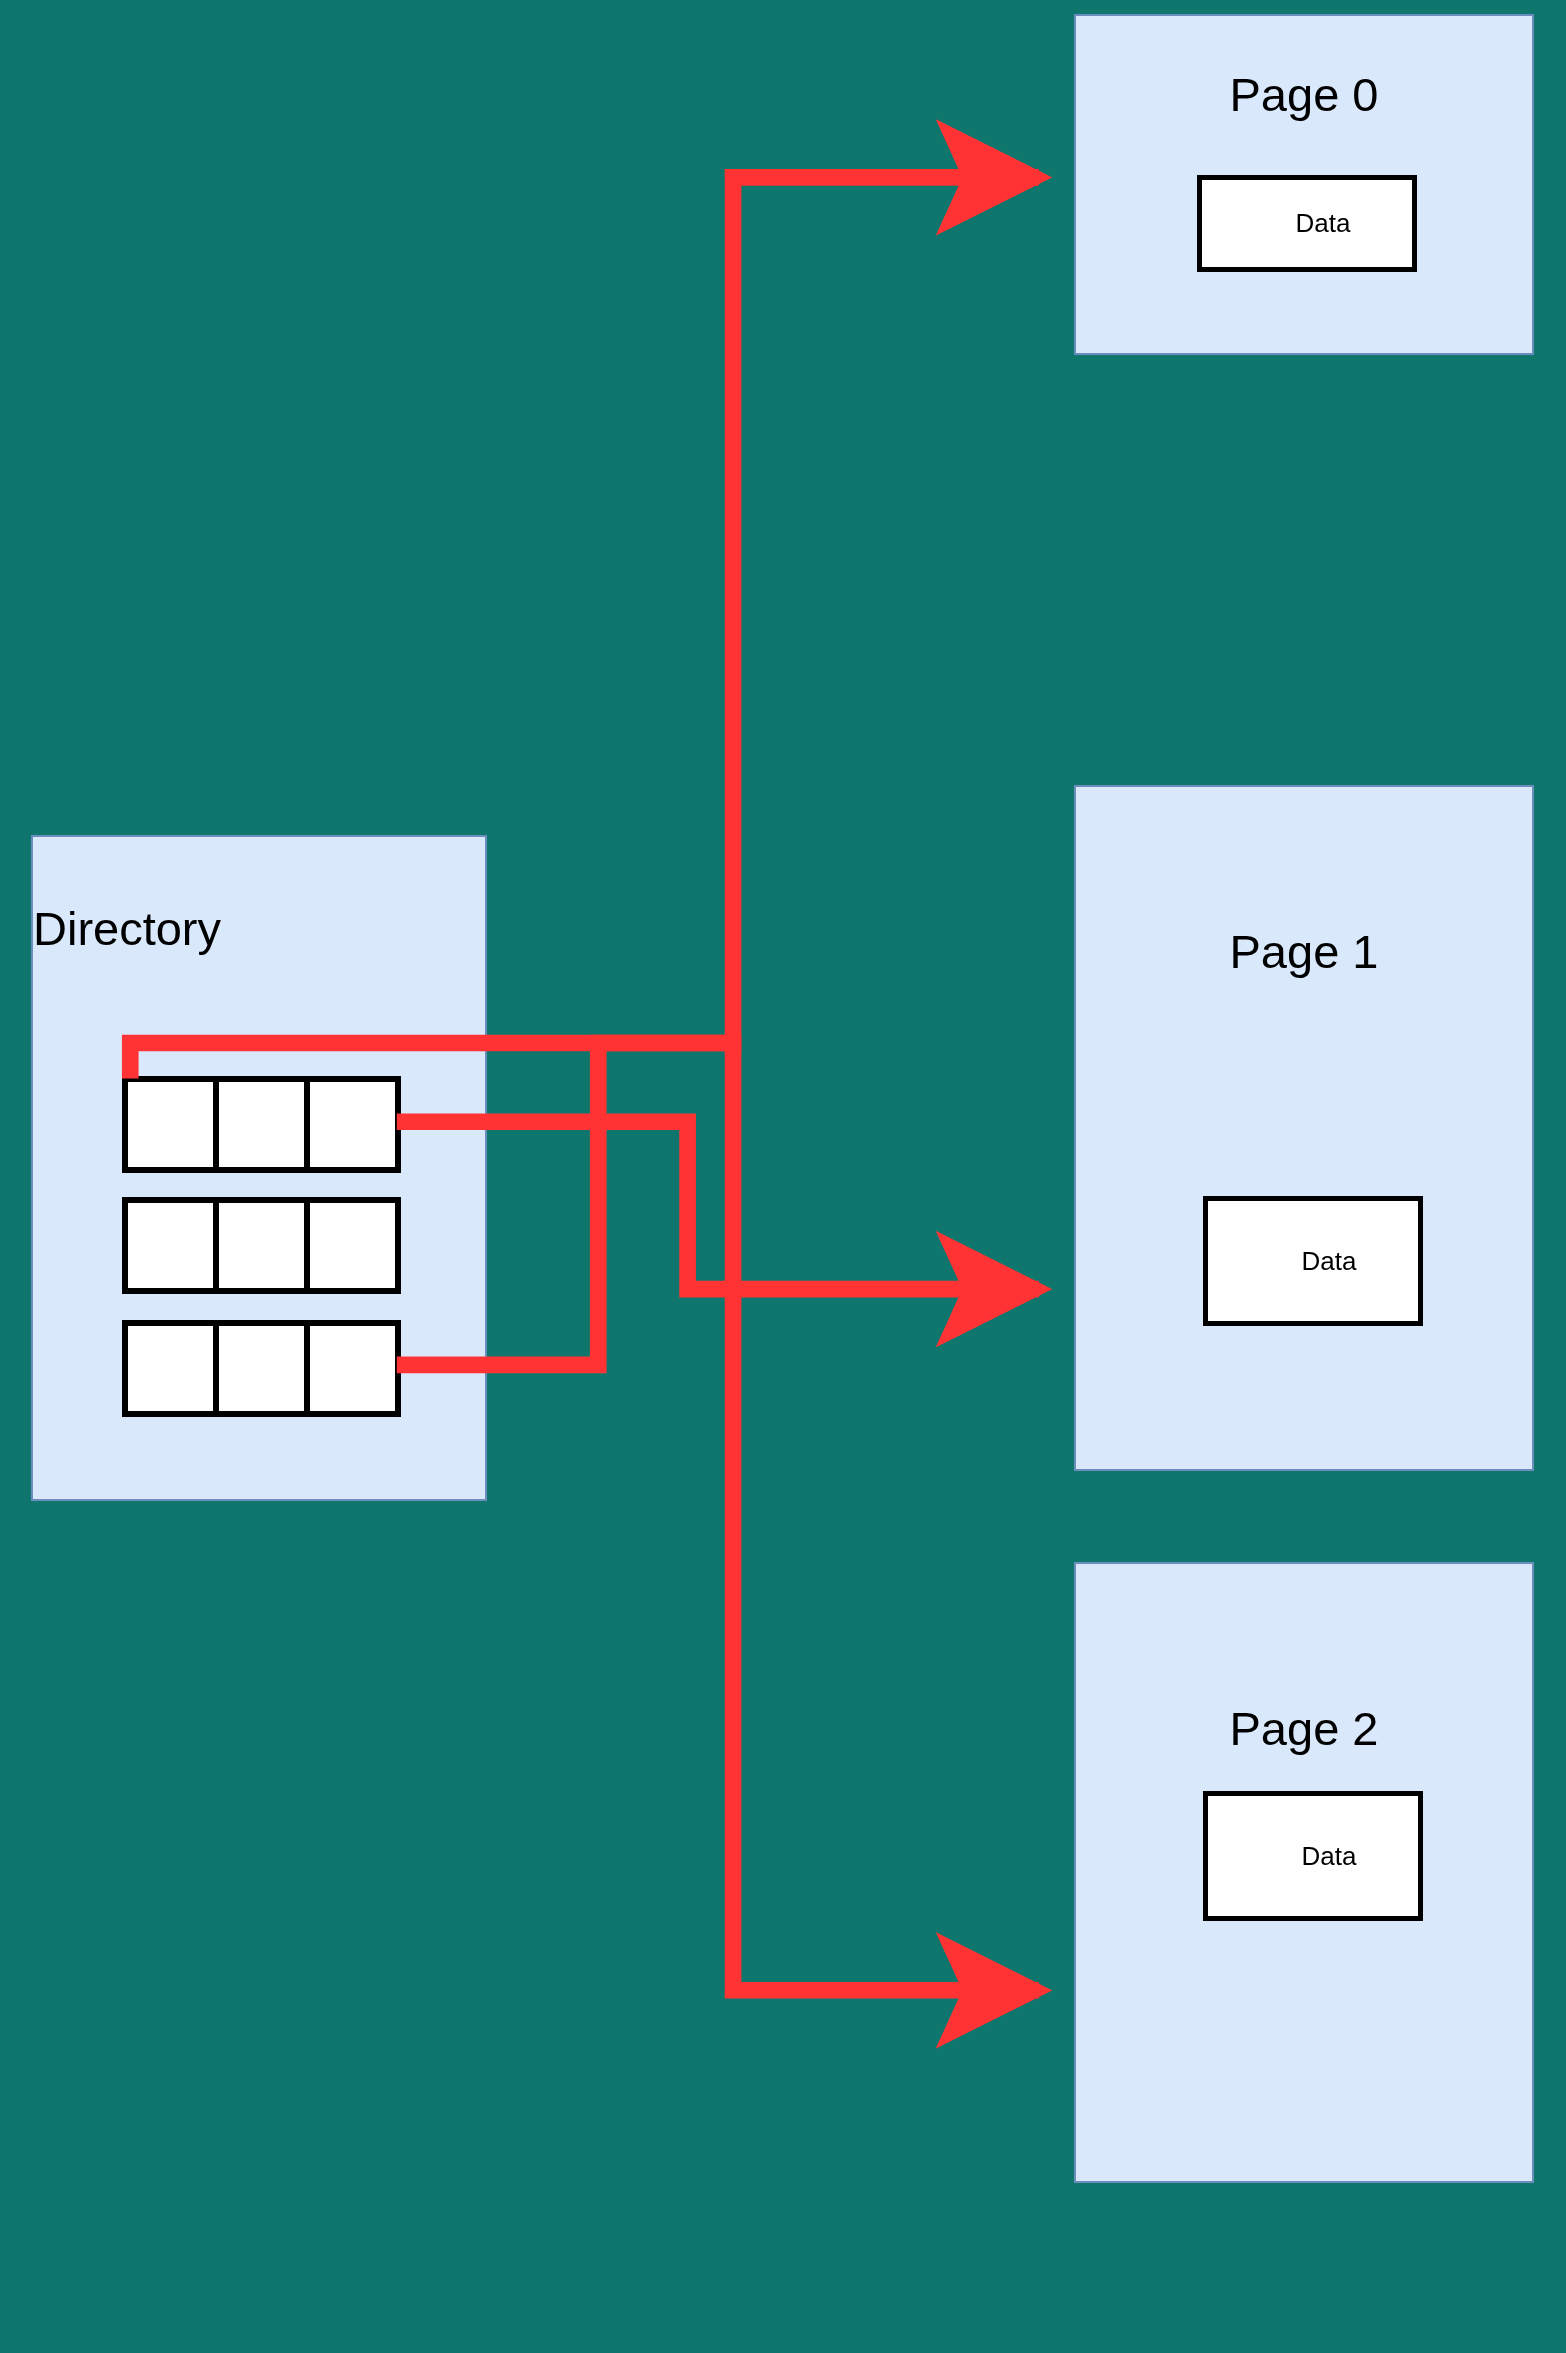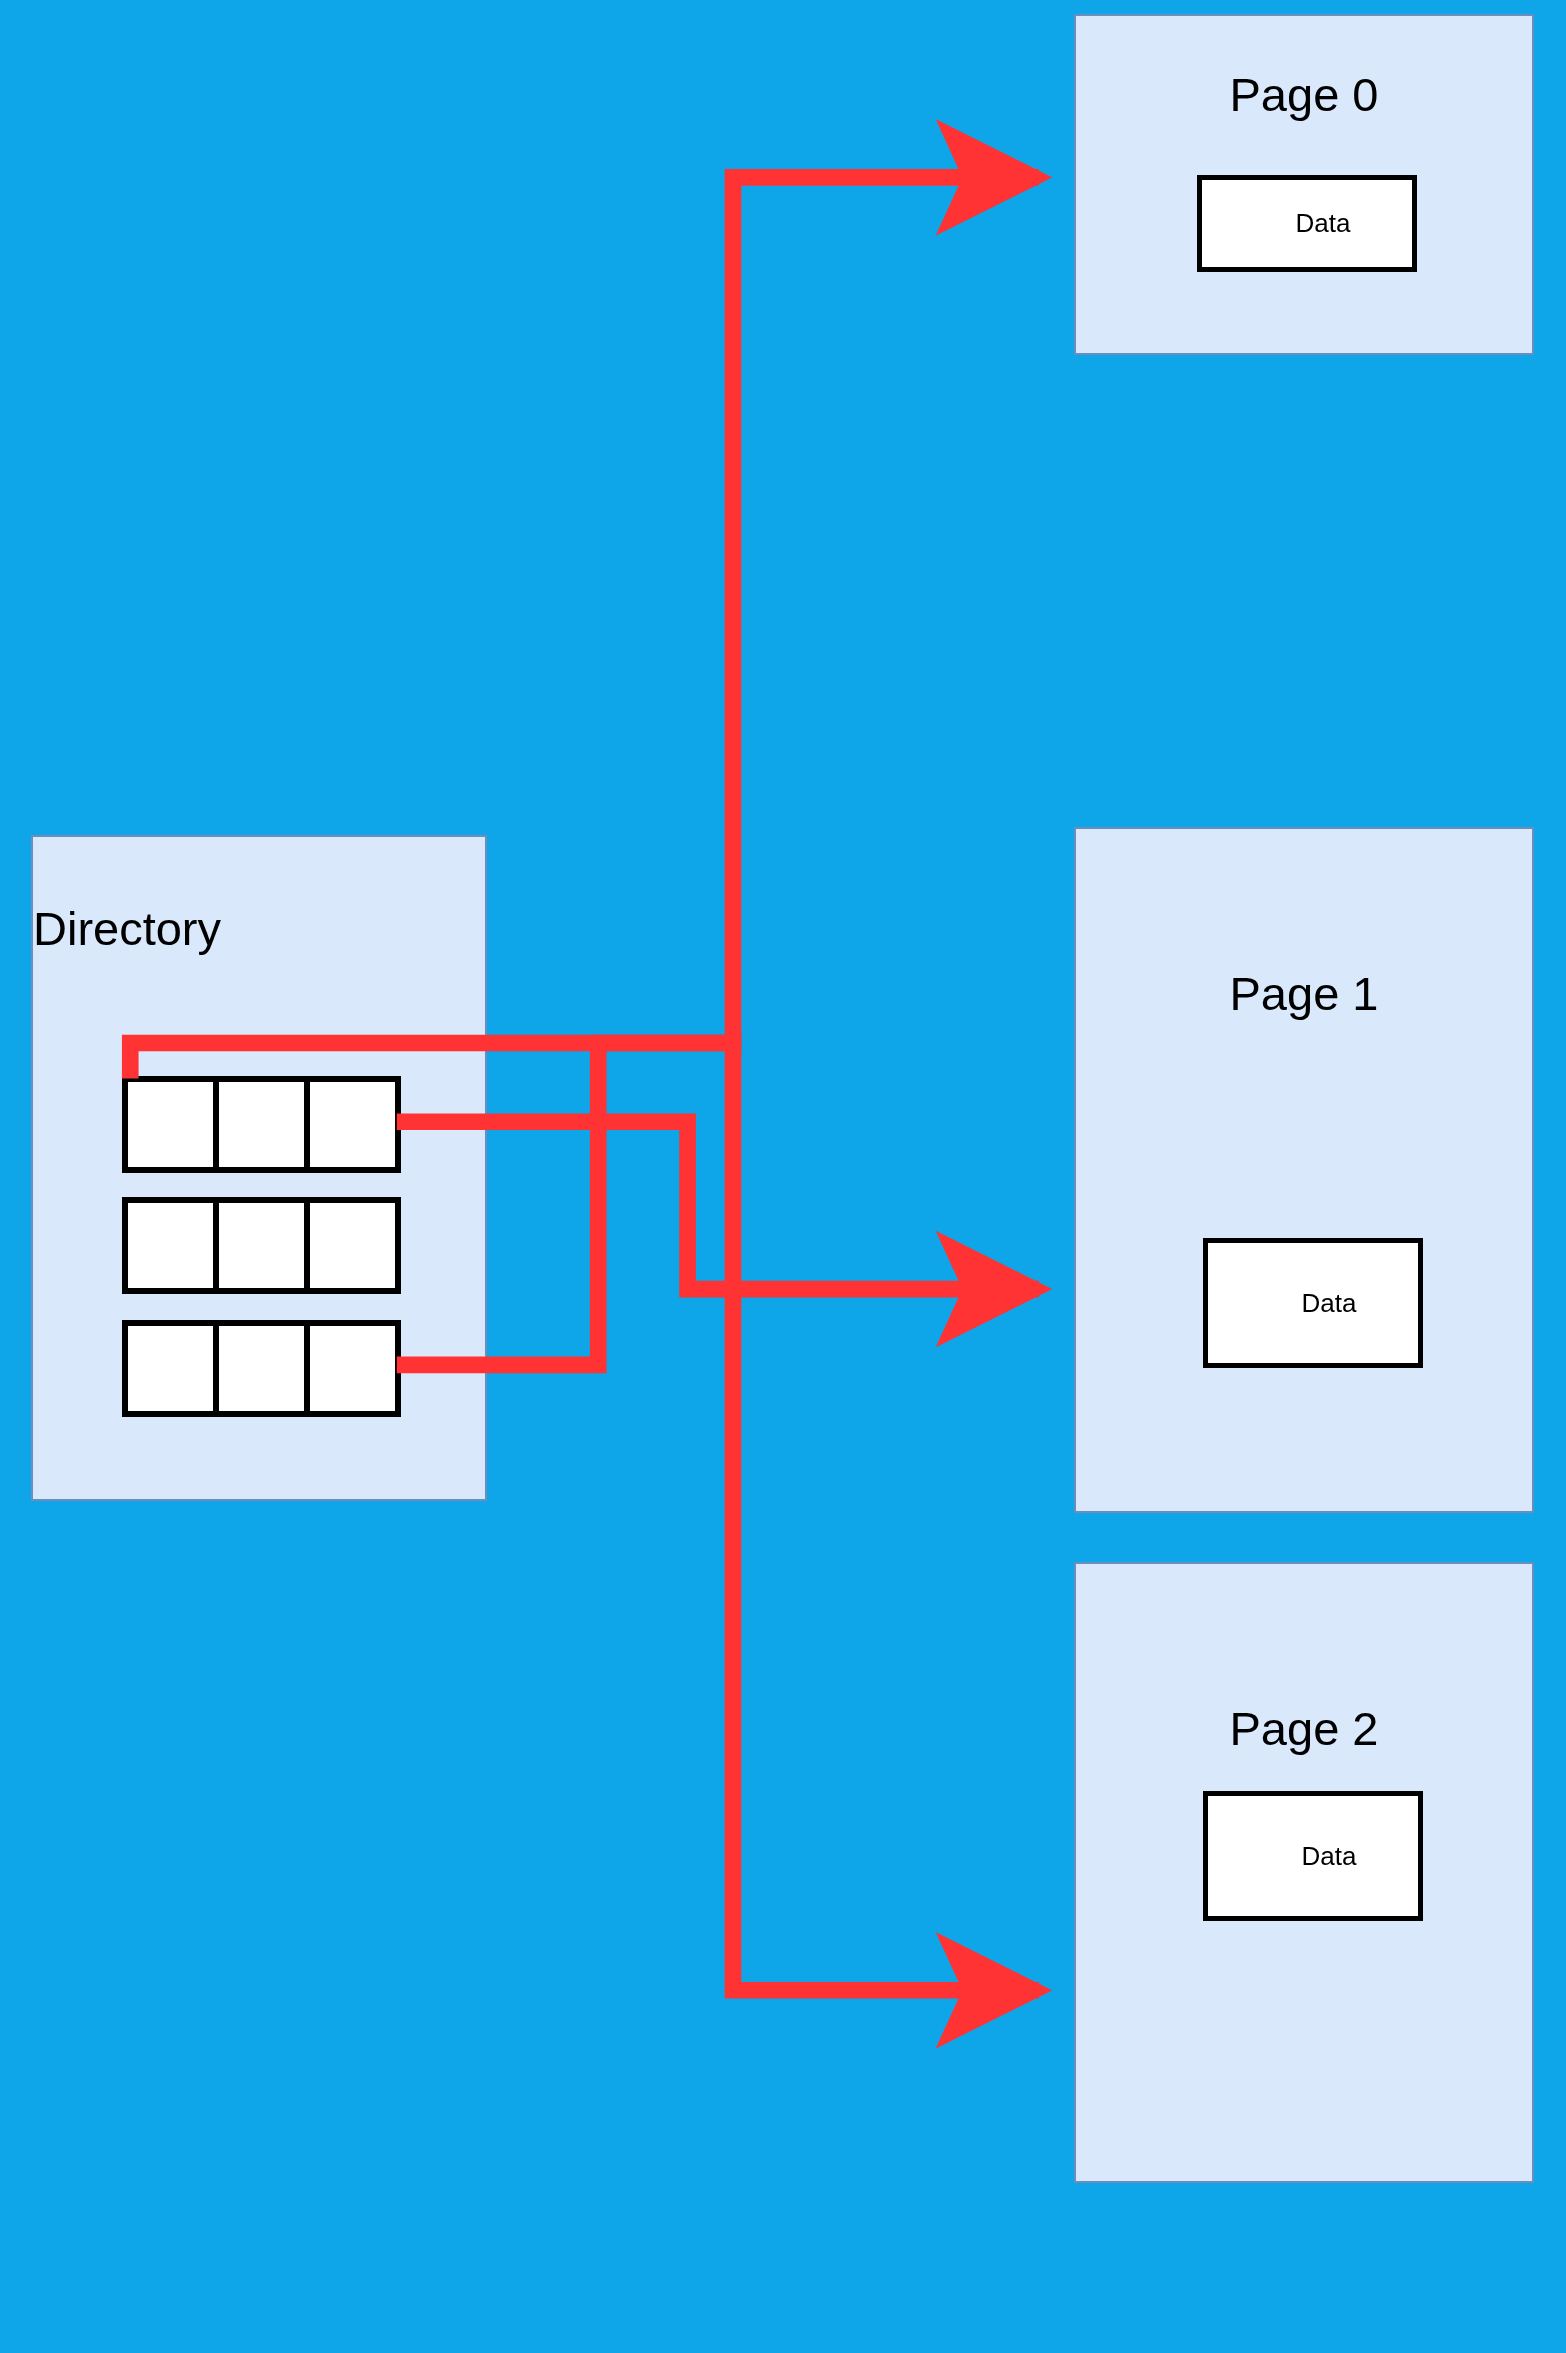--- a/index.html
+++ b/index.html
@@ -1,16 +1,16 @@
 <!DOCTYPE html>
 <html style="font-size:12px"><head>
 <meta charset="utf-8">
 <style>
   html,body{margin:0;padding:0;background:#000;}
-  #stage{position:relative;width:1566px;height:2354px;background:#0ea5e9;overflow:hidden;
+  #stage{position:relative;width:1566px;height:2354px;background:#0f766e;overflow:hidden;
          font-family:"Liberation Sans","DejaVu Sans",sans-serif;}
   .page-box{position:absolute;background:#dae8fc;border:2.3px solid #6c8ebf;box-sizing:border-box;}
   .page-title{position:absolute;left:0;right:0;text-align:center;color:#000;font-size:47px;
               line-height:1;white-space:nowrap;}
   .data-box{position:absolute;background:#ffffff;border:5.3px solid #000;box-sizing:border-box;
             display:flex;align-items:center;justify-content:center;color:#000;font-size:26px;padding-left:32px;}
   .dir-box{position:absolute;background:#dae8fc;border:2.3px solid #6c8ebf;box-sizing:border-box;}
   .dir-title{position:absolute;left:0;right:0;text-align:left;color:#000;font-size:47px;
              line-height:1;white-space:nowrap;}
   .dir-row{position:absolute;display:flex;border:6px solid #000;box-sizing:border-box;background:#000;}
@@ -23,21 +23,21 @@
 
 <div id="stage">
 
   <div class="page-box" style="left:1074px;top:13.6px;width:460px;height:341px;">
     <div class="page-title" style="top:55px;">Page 0</div>
     <div class="data-box" style="left:121px;top:159px;width:220px;height:97px;">
       <span>Data</span>
     </div>
   </div>
 
-  <div class="page-box" style="left:1074px;top:827px;width:460px;height:686px;">
+  <div class="page-box" style="left:1074px;top:785px;width:460px;height:686px;">
     <div class="page-title" style="top:141px;">Page 1</div>
     <div class="data-box" style="left:127px;top:409px;width:220px;height:130px;">
       <span>Data</span>
     </div>
   </div>
 
   <div class="page-box" style="left:1074px;top:1562px;width:460px;height:621px;">
     <div class="page-title" style="top:141px;">Page 2</div>
     <div class="data-box" style="left:127px;top:227px;width:220px;height:130px;">
       <span>Data</span>

